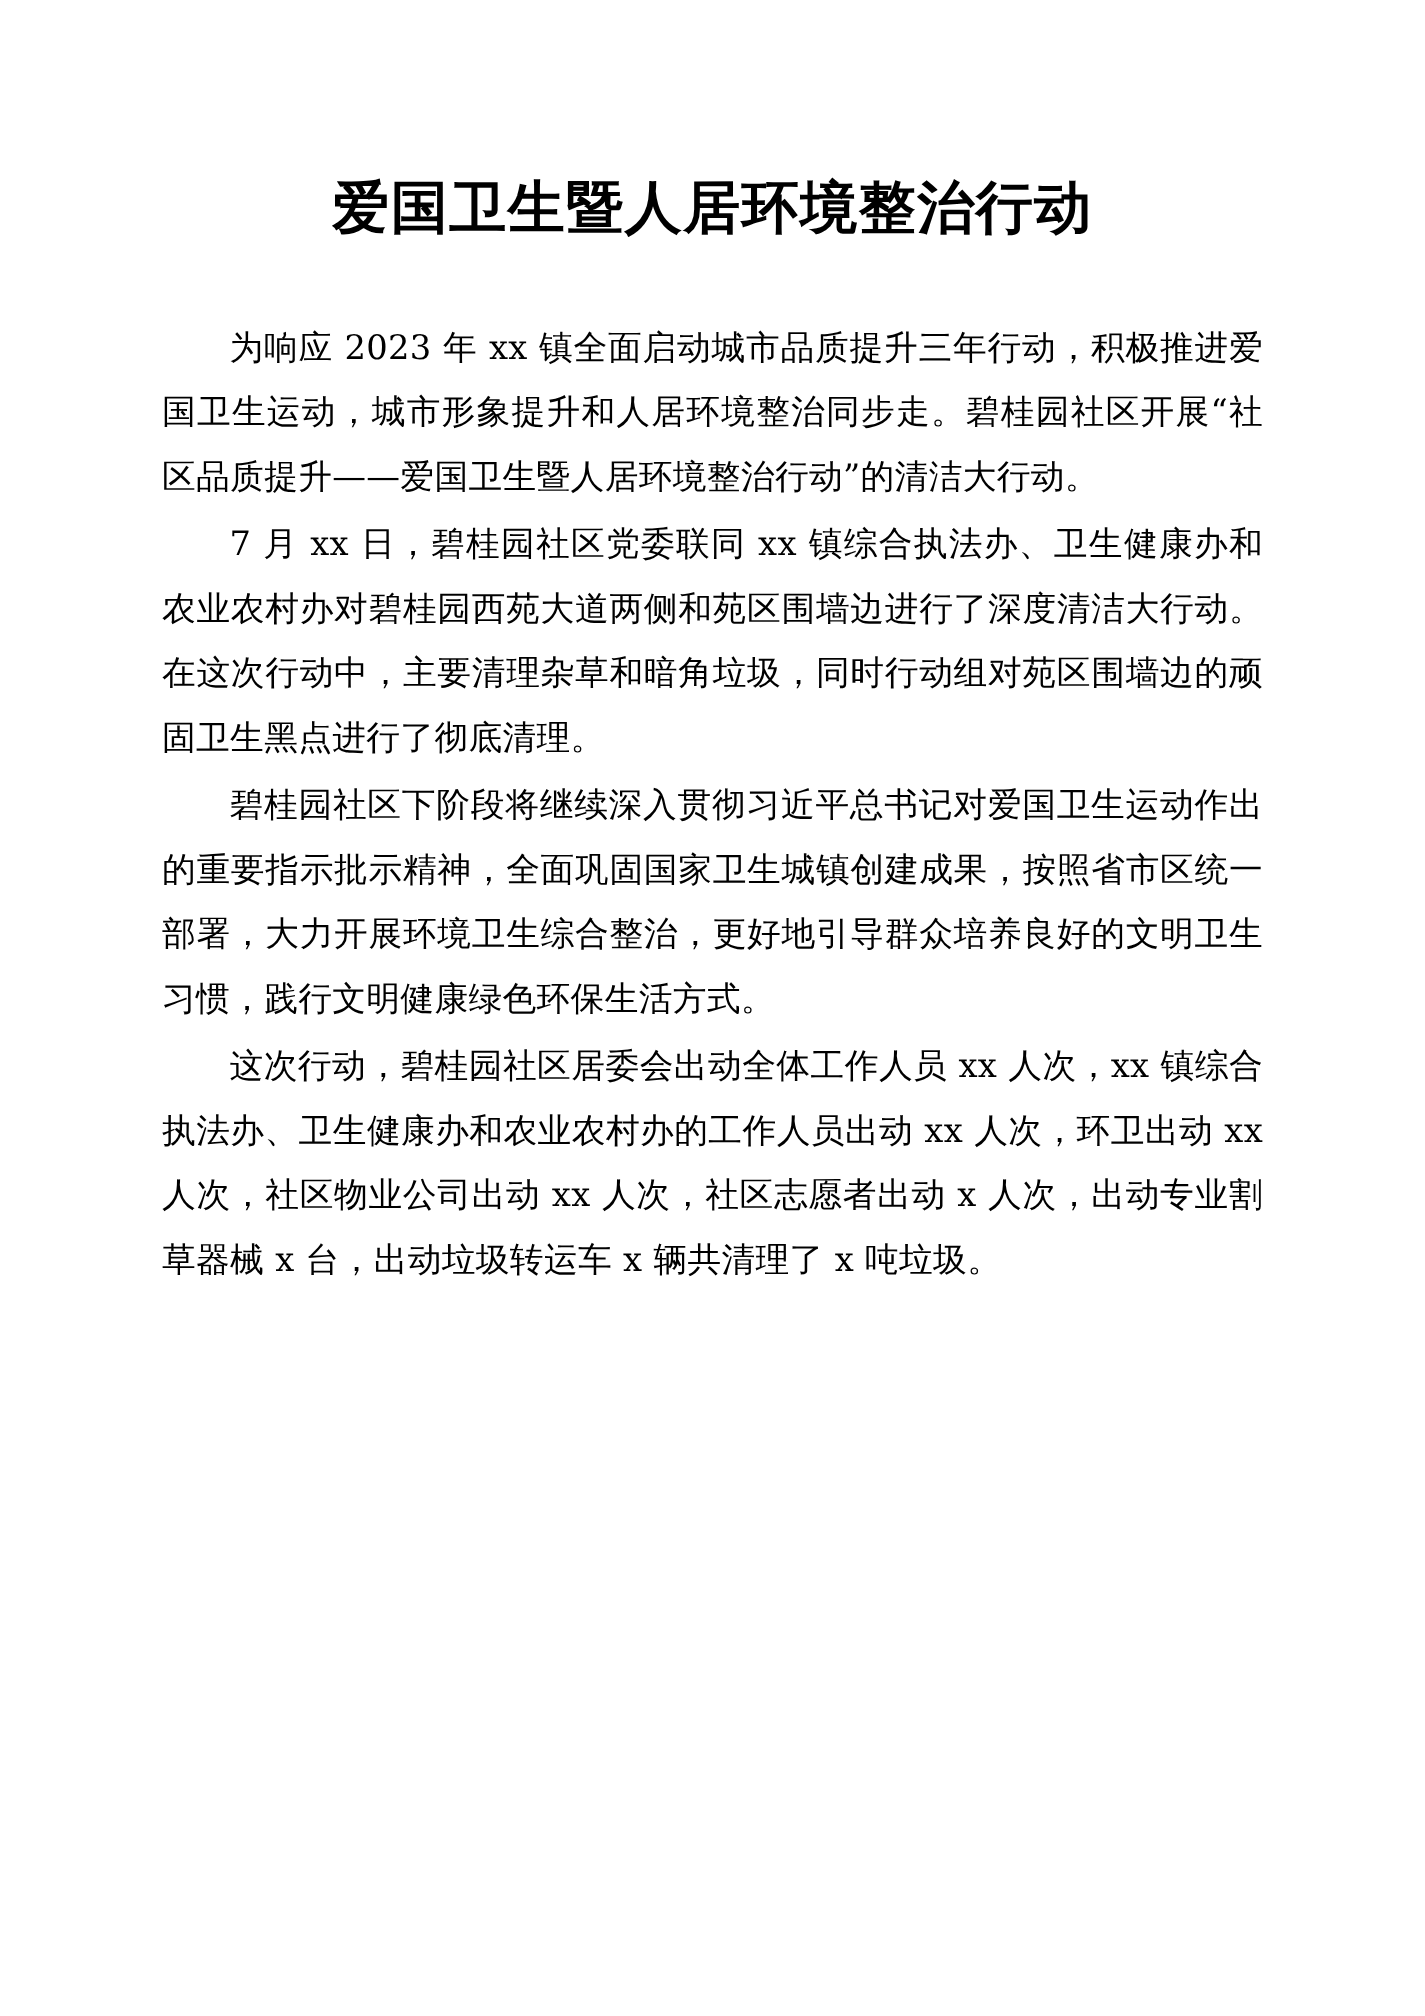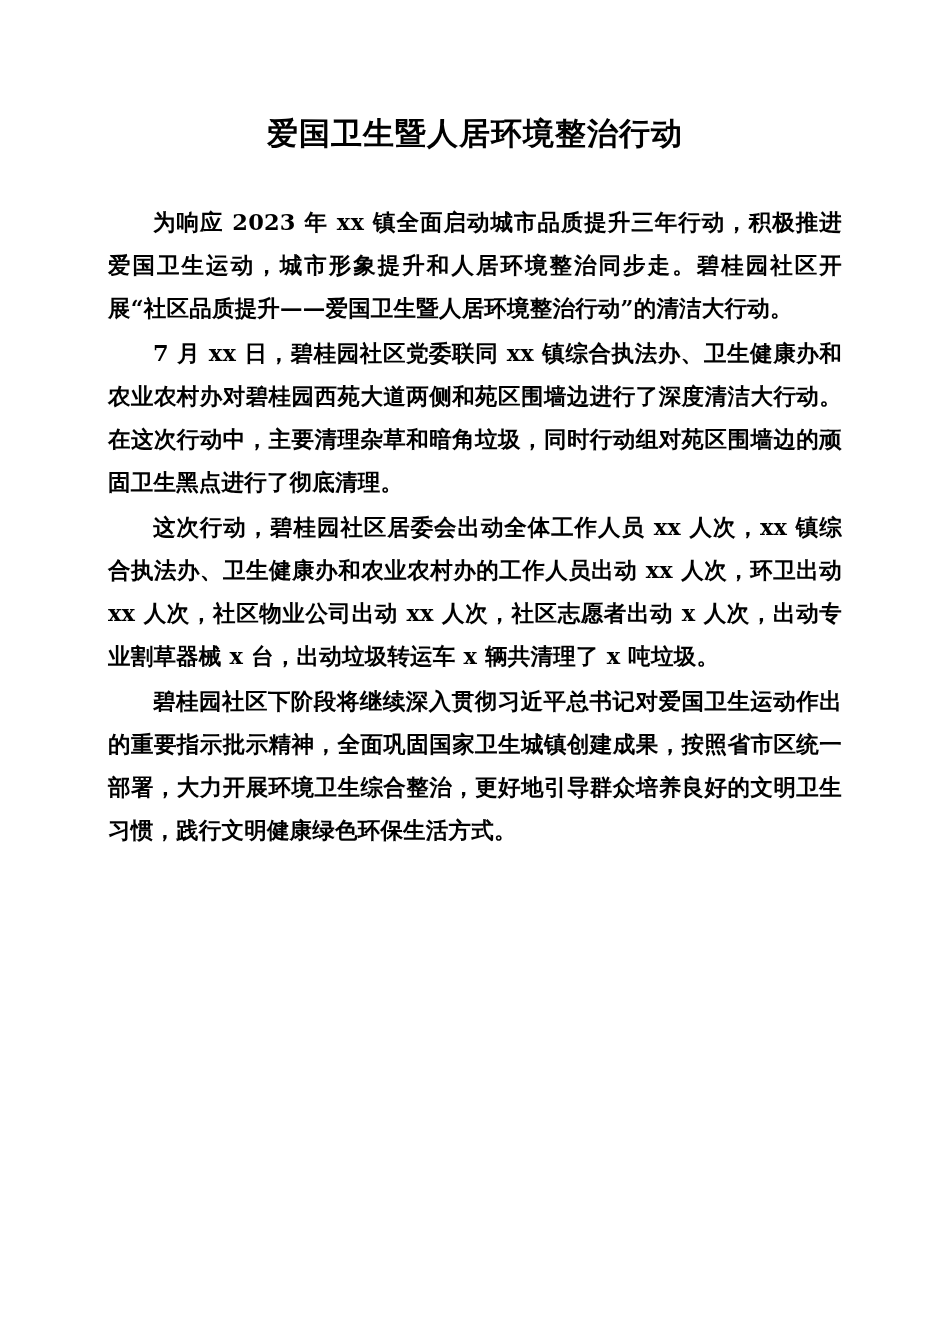--- a/index.html
+++ b/index.html
@@ -17,46 +17,45 @@
   .page {
     width: 950px;
     height: 1344px;
     box-sizing: border-box;
     padding: 112px 108px 60px 108px;
     background: #ffffff;
   }
   .doc-title {
     font-family: "DejaVu Sans", "Liberation Sans", sans-serif;
     font-weight: bold;
-    font-size: 31px;
+    font-size: 38px;
     text-align: center;
     letter-spacing: 1px;
     margin: 0 0 46px 0;
     line-height: 1.4;
   }
   .para {
     font-size: 22.5px;
     line-height: 43px;
     text-align: justify;
     text-justify: inter-ideograph;
     text-indent: 2em;
     margin: 0 0 2px 0;
     letter-spacing: 0.2px;
-    font-weight: bold;
   }
 </style>
 </head>
 <body>
 
 <div class="page">
 
   <h1 class="doc-title">爱国卫生暨人居环境整治行动</h1>
 
   <p class="para">为响应 2023 年 xx 镇全面启动城市品质提升三年行动，积极推进爱国卫生运动，城市形象提升和人居环境整治同步走。碧桂园社区开展“社区品质提升——爱国卫生暨人居环境整治行动”的清洁大行动。</p>
 
   <p class="para">7 月 xx 日，碧桂园社区党委联同 xx 镇综合执法办、卫生健康办和农业农村办对碧桂园西苑大道两侧和苑区围墙边进行了深度清洁大行动。在这次行动中，主要清理杂草和暗角垃圾，同时行动组对苑区围墙边的顽固卫生黑点进行了彻底清理。</p>
 
 
+  <p class="para">碧桂园社区下阶段将继续深入贯彻习近平总书记对爱国卫生运动作出的重要指示批示精神，全面巩固国家卫生城镇创建成果，按照省市区统一部署，大力开展环境卫生综合整治，更好地引导群众培养良好的文明卫生习惯，践行文明健康绿色环保生活方式。</p>
+
   <p class="para">这次行动，碧桂园社区居委会出动全体工作人员 xx 人次，xx 镇综合执法办、卫生健康办和农业农村办的工作人员出动 xx 人次，环卫出动 xx 人次，社区物业公司出动 xx 人次，社区志愿者出动 x 人次，出动专业割草器械 x 台，出动垃圾转运车 x 辆共清理了 x 吨垃圾。</p>
-
-  <p class="para">碧桂园社区下阶段将继续深入贯彻习近平总书记对爱国卫生运动作出的重要指示批示精神，全面巩固国家卫生城镇创建成果，按照省市区统一部署，大力开展环境卫生综合整治，更好地引导群众培养良好的文明卫生习惯，践行文明健康绿色环保生活方式。</p>
 
 </div>
 
 </body></html>

